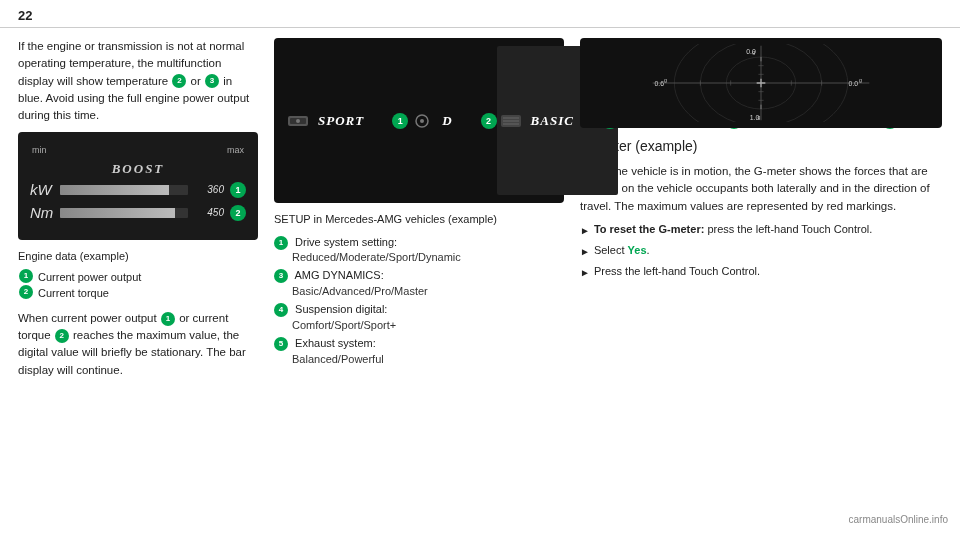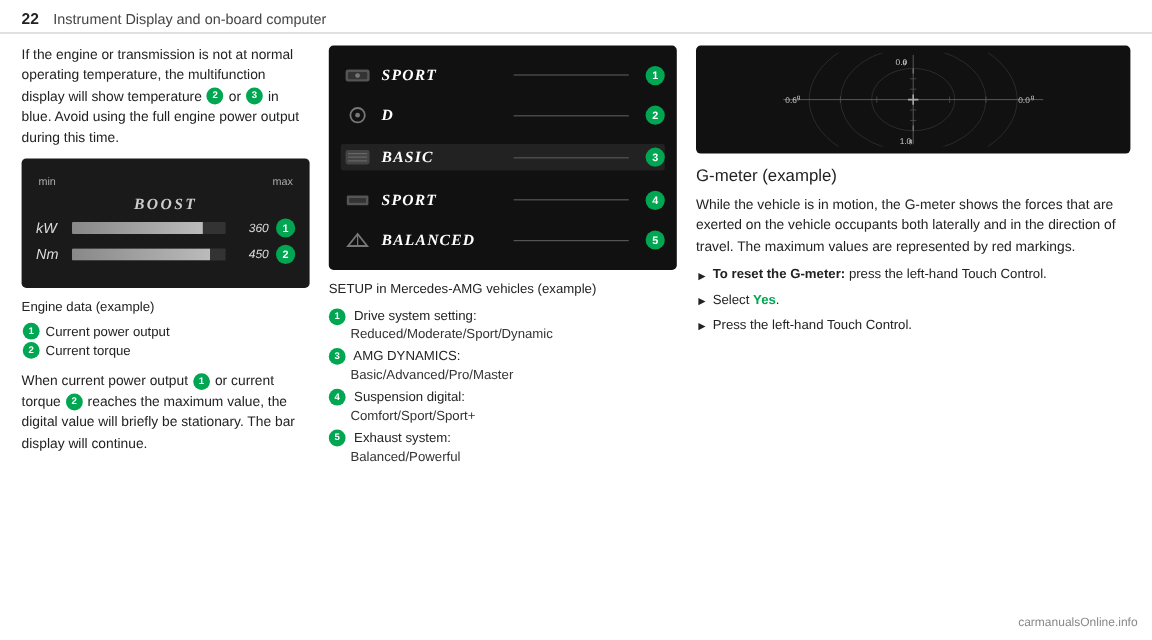--- a/index.html
+++ b/index.html
@@ -110,21 +110,21 @@
       padding: 0 2px;
     }
     .bar-row {
       display: flex;
       align-items: center;
       margin-bottom: 6px;
       gap: 6px;
     }
     .bar-label {
       color: #ddd;
-      font-size: 12px;
+      font-size: 15px;
       width: 24px;
       font-style: italic;
     }
     .bar-track {
       flex: 1;
       height: 10px;
       background: #333;
       border-radius: 1px;
       position: relative;
       overflow: hidden;
@@ -176,23 +176,23 @@
       font-size: 11.5px;
       line-height: 1.5;
     }
 
     
     .setup-display {
       background: #111;
       border-radius: 4px;
       padding: 8px 10px;
       margin-bottom: 8px;
-      height: 187px;
-      display: flex;
-      flex-direction: column;
+      height: 165px;
+      display: flex;
+      flex-direction: row;
       justify-content: space-around;
     }
     .setup-row {
       display: flex;
       align-items: center;
       gap: 6px;
       position: relative;
     }
     .setup-icon {
       width: 28px;
@@ -300,21 +300,20 @@
       right: 12px;
       font-size: 10px;
       color: #888;
     }
   </style>
 </head>
 <body>
 
 <div class="page-header">
   <span class="page-number">22</span>
-  <span class="page-title-text">Instrument Display and on-board computer</span>
 </div>
 
 <div class="main-content">
 
   <div class="col-left">
     <p>
       <span>If the engine or transmission is not at normal operating temperature, the multifunction display will show temperature</span>
       <span class="circle-badge">2</span>
       <span>or</span>
       <span class="circle-badge">3</span>

